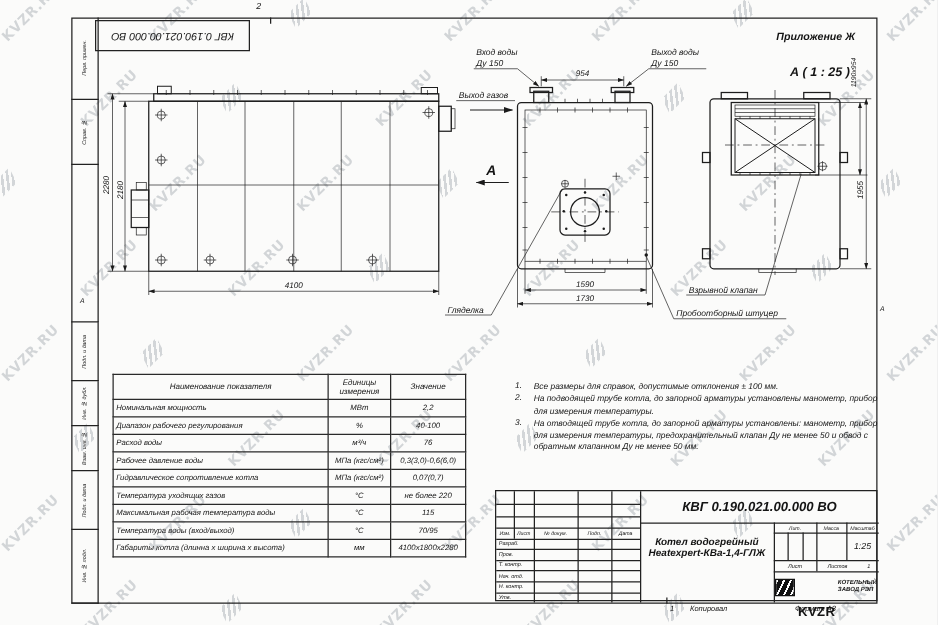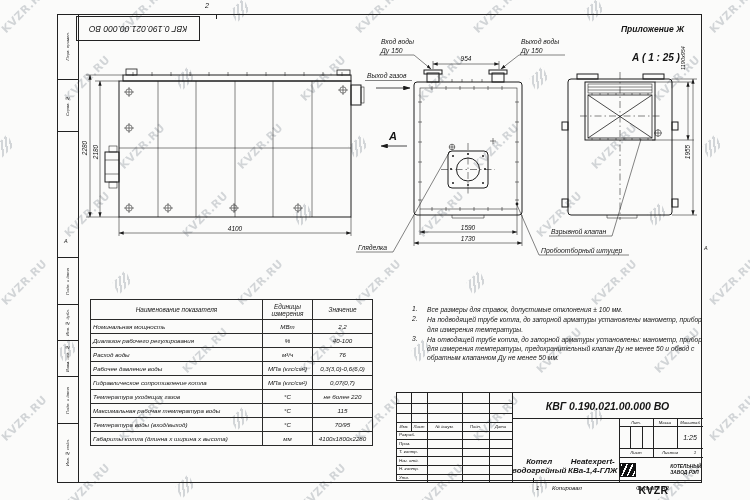--- a/index.html
+++ b/index.html
@@ -50,22 +50,22 @@
   .note-text{flex:1;font:italic 6.7px "Liberation Sans",sans-serif;line-height:1.38;}
   
   .tb{position:absolute;left:396px;top:392px;width:306px;height:89px;border:1.5px solid #222;
       box-sizing:border-box;z-index:2;}
   .tb .v{position:absolute;width:1px;background:#222;}
   .tb .h{position:absolute;height:1px;background:#222;}
   .tb .cell{position:absolute;font:italic 4.2px "Liberation Sans",sans-serif;text-align:center;overflow:hidden;white-space:nowrap;}
   .tb .sig{position:absolute;left:2px;font:italic 4.4px "Liberation Sans",sans-serif;white-space:nowrap;}
   .tb .docnum{position:absolute;left:115px;top:0;width:191px;height:25px;display:flex;align-items:center;
       justify-content:center;font:italic 600 10.5px "Liberation Sans",sans-serif;white-space:nowrap;}
-  .tb .pname{position:absolute;left:115px;top:25px;width:107px;height:40px;display:flex;flex-direction:row;
-      align-items:center;justify-content:center;font:italic 600 8px "Liberation Sans",sans-serif;text-align:center;margin-top:28px;}
+  .tb .pname{position:absolute;left:115px;top:25px;width:107px;height:40px;display:flex;flex-direction:column;
+      align-items:center;justify-content:center;font:italic 600 8px "Liberation Sans",sans-serif;text-align:center;}
   .tb .scale{position:absolute;font:italic 7px "Liberation Sans",sans-serif;text-align:center;}
   .company{position:absolute;left:222px;top:64px;width:84px;height:25px;display:flex;align-items:center;
       justify-content:center;gap:2px;}
   .kvzr-box{width:14px;height:12px;background:repeating-linear-gradient(115deg,#fff 0 1.5px,#111 1.5px 5px);
       border:1px solid #111;flex:none;}
   .kvzr-txt{font:800 10.5px "Liberation Sans",sans-serif;letter-spacing:.3px;font-style:normal;margin-top:40px;}
   .kvzr-sub{display:flex;flex-direction:column;font:italic 600 4.8px "Liberation Sans",sans-serif;line-height:1.15;}
 </style>
 </head>
 <body>

